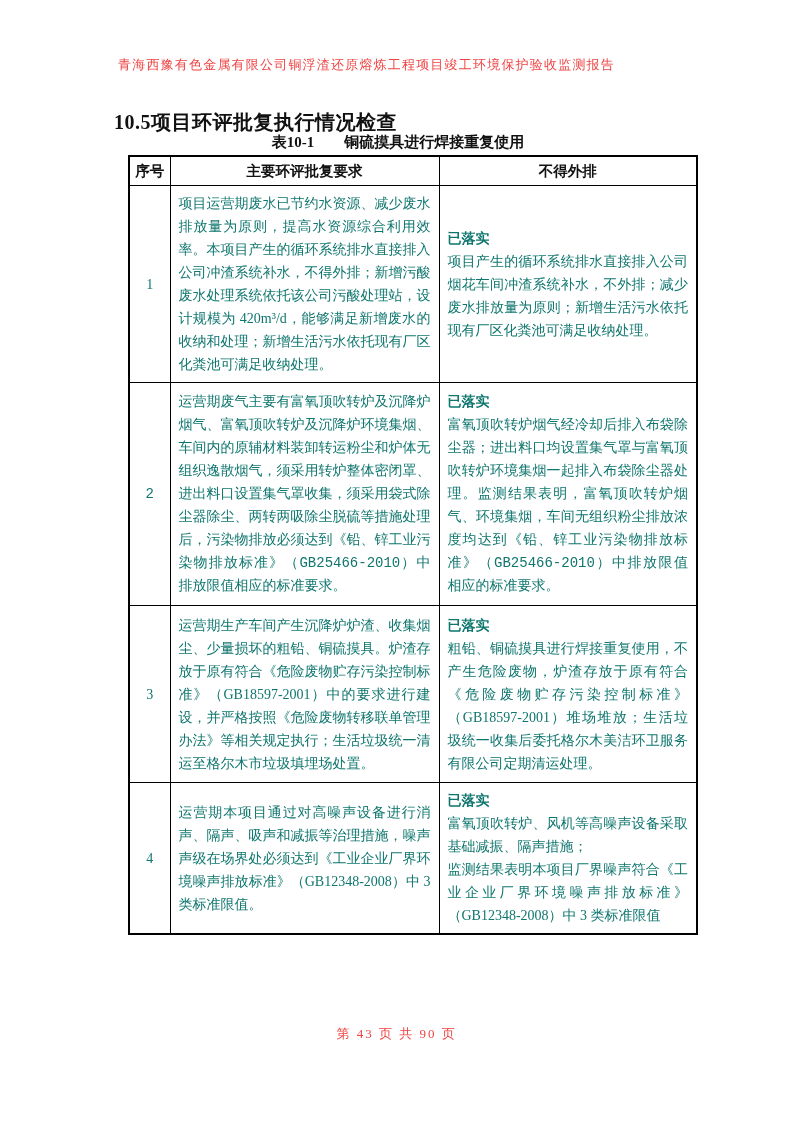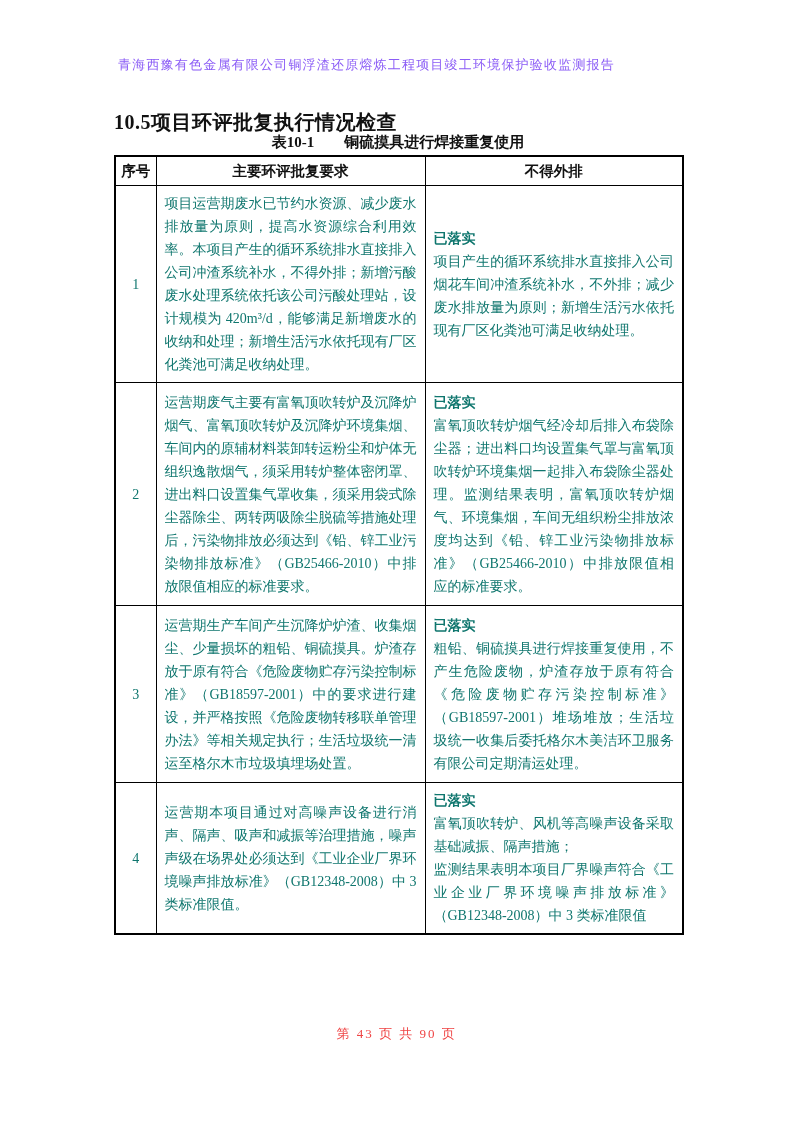--- a/index.html
+++ b/index.html
@@ -15,21 +15,21 @@
     color: #000000;
     overflow: hidden;
   }
   .doc-header {
     position: absolute;
     top: 56px;
     left: 118px;
     width: 560px;
     font-size: 13px;
     letter-spacing: 1.2px;
-    color: #8b5cf6;
+    color: #ef4444;
     white-space: nowrap;
   }
   .section-title {
     position: absolute;
     top: 96px;
     left: 114px;
     font-size: 20px;
     font-weight: bold;
     letter-spacing: 0.5px;
     color: #111111;
@@ -41,21 +41,21 @@
     width: 568px;
     text-align: center;
     font-weight: bold;
     font-size: 15px;
     color: #111111;
   }
   .table-caption .cap-label { margin-right: 30px; }
   table.review-table {
     position: absolute;
     top: 155px;
-    left: 114px;
+    left: 128px;
     width: 568px;
     border-collapse: collapse;
     table-layout: fixed;
     border-radius: 25px;
   }
   table.review-table, table.review-table td, table.review-table th {
     border: 1px solid #000000;
   }
   table.review-table { border-width: 2px; }
   table.review-table th {
@@ -81,21 +81,21 @@
     text-align: justify;
     text-align-last: left;
   }
   .status-title {
     font-weight: bold;
   }
   .status-body {
     white-space: pre-line;
   }
   .row-1 td { height: 186px; }
-  .row-2 td { height: 212px; }
+  .row-2 td { height: 212px; font-family: Liberation Mono, monospace; }
   .row-3 td { height: 166px; }
   .row-4 td { height: 140px; }
   .page-footer {
     position: absolute;
     top: 1025px;
     left: 0;
     width: 793px;
     text-align: center;
     font-size: 13px;
     letter-spacing: 2px;

